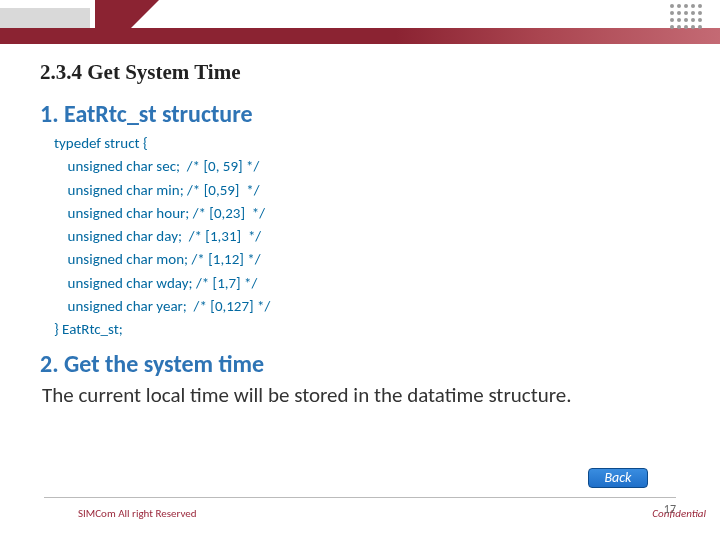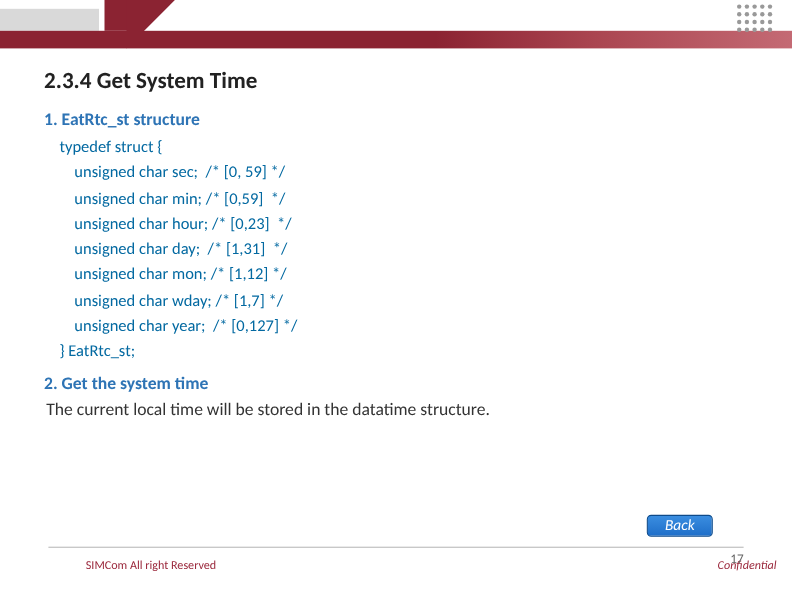--- a/index.html
+++ b/index.html
@@ -50,23 +50,24 @@
   }
   .content {
     position: absolute;
     top: 60px; left: 40px; right: 40px;
   }
   .section-title {
     font-size: 21px;
     font-weight: bold;
     color: #222;
     margin-bottom: 14px;
+    font-family: Liberation Serif, serif;
   }
   .sub-title {
-    font-size: 16px;
+    font-size: 24px;
     font-weight: bold;
     color: #2e74b5;
     margin-top: 8px;
     margin-bottom: 4px;
   }
   .code-block {
     font-size: 15px;
     color: #0369a1;
     line-height: 1.55;
     margin-left: 14px;
@@ -78,21 +79,21 @@
     color: #333;
     margin-top: 6px;
     margin-left: 2px;
   }
   .sig-type {
     font-size: 17px;
     font-family: Consolas, monospace;
     color: #222;
   }
   .desc-line {
-    font-size: 16px;
+    font-size: 21px;
     color: #333;
     margin-top: 2px;
     margin-left: 2px;
   }
   .back-btn {
     position: absolute;
     right: 72px;
     bottom: 52px;
     width: 60px; height: 20px;
     background: linear-gradient(#3a8de0, #1f6fc9);

